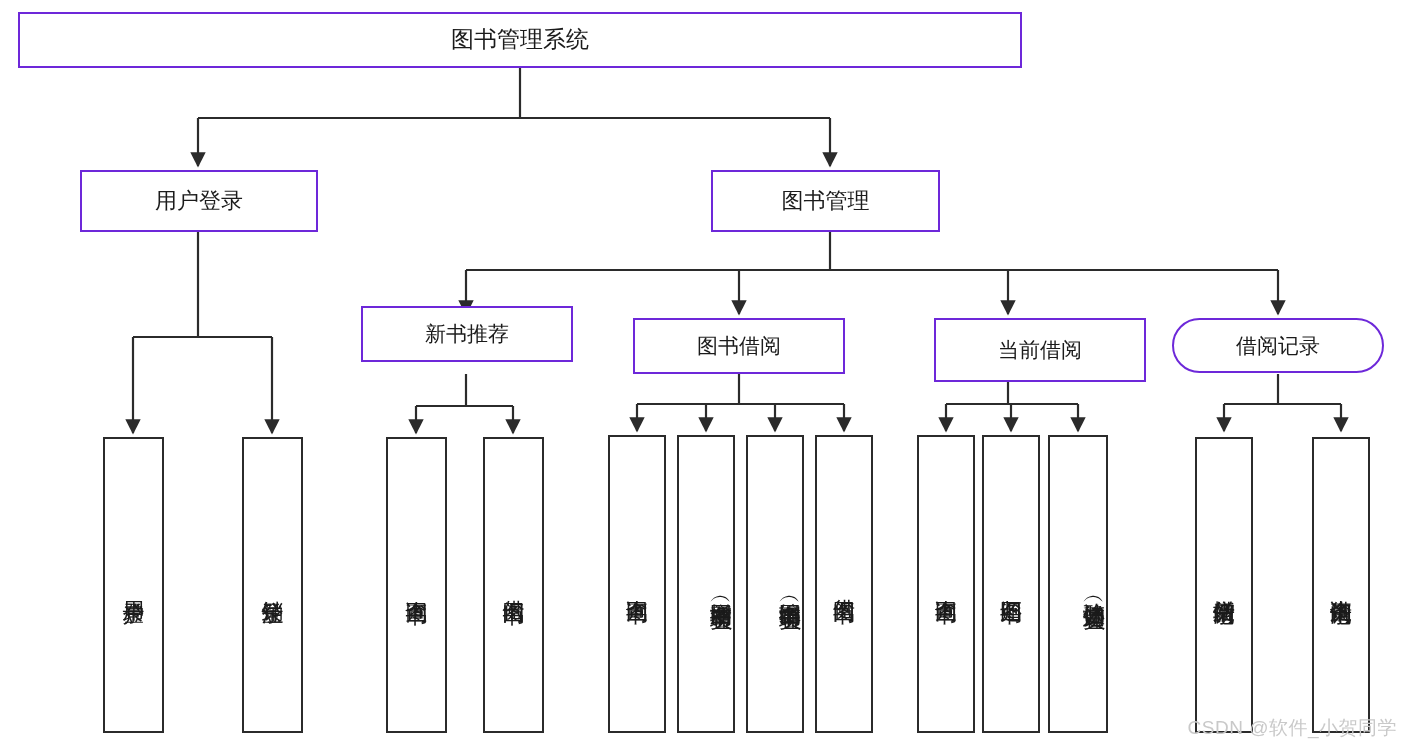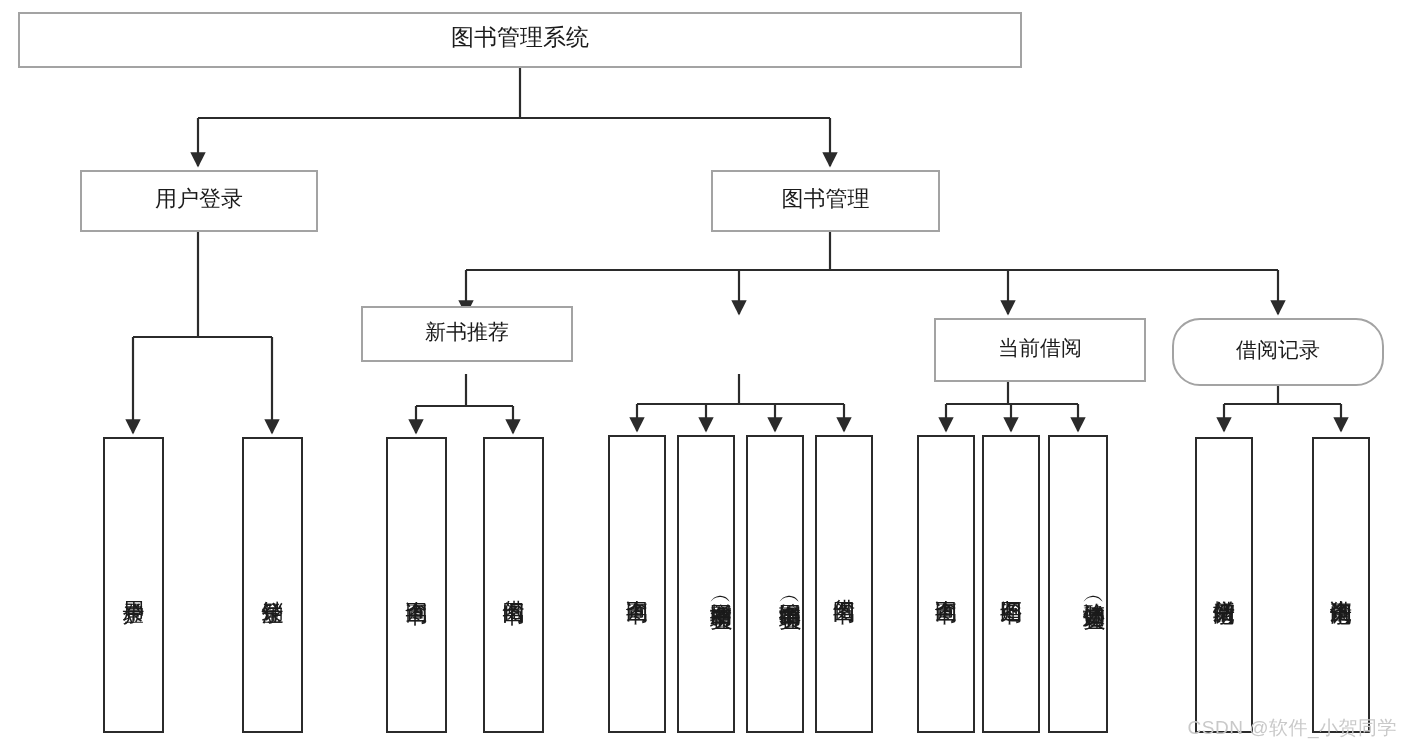--- a/index.html
+++ b/index.html
@@ -13,28 +13,27 @@
   #canvas {
     position: relative;
     width: 1405px;
     height: 747px;
     background: #ffffff;
     overflow: hidden;
   }
   .node {
     position: absolute;
     box-sizing: border-box;
-    border: 2px solid #a3a3a3;
+    border: 2px solid #6d28d9;
     background: #ffffff;
     display: flex;
     align-items: center;
     justify-content: center;
     color: #1b1b1b;
     line-height: 1.12;
-    font-family: Liberation Mono, monospace;
   }
   .node.root {
     font-size: 23px;
   }
   .node.lvl1 {
     font-size: 22px;
   }
   .node.lvl2 {
     font-size: 21px;
   }
@@ -139,24 +138,27 @@
   <div class="node lvl1" style="left:80px; top:170px; width:238px; height:62px;">
     <span>用户登录</span>
   </div>
   <div class="node lvl1" style="left:711px; top:170px; width:229px; height:62px;">
     <span>图书管理</span>
   </div>
 
   <div class="node lvl2" style="left:361px; top:306px; width:212px; height:56px;">
     <span>新书推荐</span>
   </div>
+  <div class="node lvl2" style="left:633px; top:318px; width:212px; height:56px;">
+    <span>图书借阅</span>
+  </div>
   <div class="node lvl2" style="left:902px; top:318px; width:212px; height:64px;margin-left:32px;">
     <span>当前借阅</span>
   </div>
-  <div class="node lvl2" style="left:1172px; top:318px; width:212px; height:68px;border-radius:28px;">
+  <div class="node lvl2" style="left:1172px; top:318px; width:212px; height:55px;border-radius:28px;">
     <span>借阅记录</span>
   </div>
 
   <div class="leaf centered" style="left:103px; top:437px; width:61px; height:296px;">
     <span>用户登录</span>
   </div>
   <div class="leaf centered" style="left:242px; top:437px; width:61px; height:296px;">
     <span>注销登录</span>
   </div>
 

